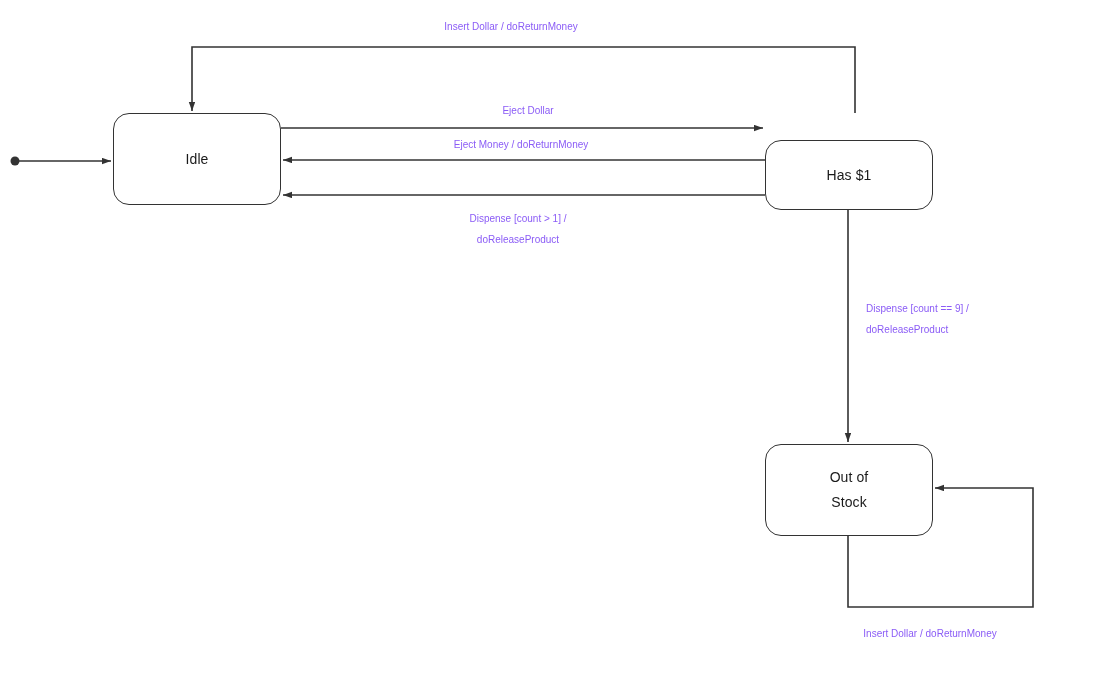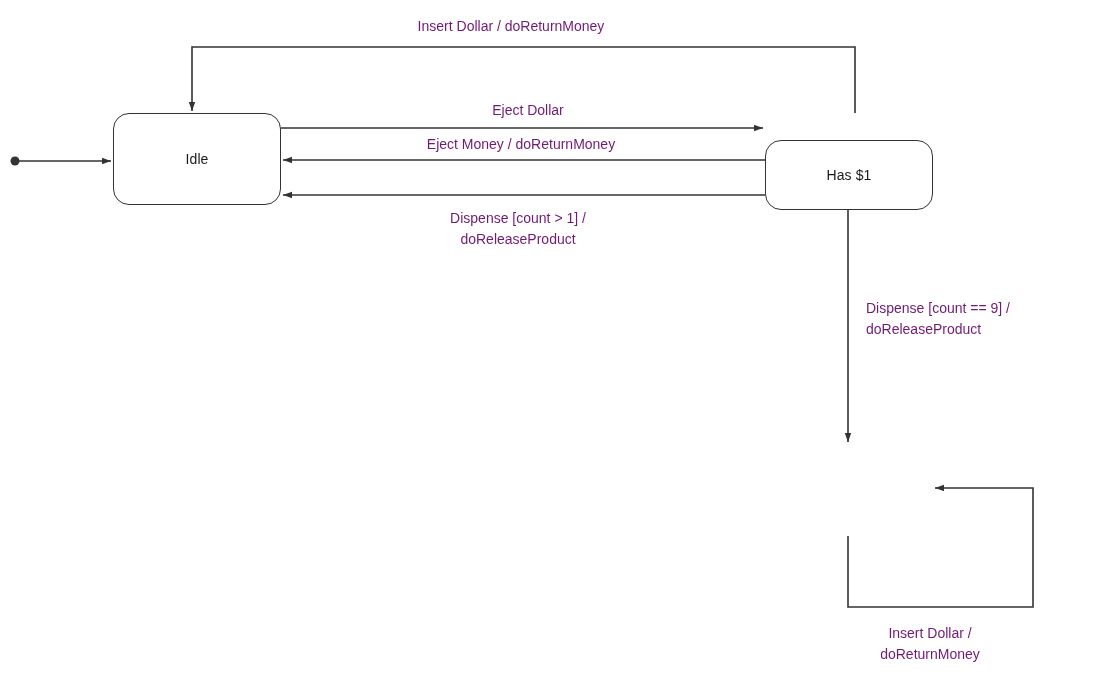--- a/index.html
+++ b/index.html
@@ -39,23 +39,23 @@
   }
   .state-label {
     font-size: 14px;
     line-height: 25px;
     color: #1a1a1a;
     white-space: pre-line;
     letter-spacing: 0.1px;
   }
   .edge-label {
     position: absolute;
-    font-size: 14px;
+    font-size: 10px;
     line-height: 21px;
-    color: #701a75;
+    color: #8b5cf6;
     white-space: pre-line;
     background: #ffffff;
     padding: 0 4px;
   }
   .edge-label.center {
     text-align: center;
     transform: translateX(-50%);
   }
   .edge-label.left {
     text-align: left;
@@ -90,20 +90,24 @@
   </svg>
 
   <div class="state-node" style="left:113px; top:113px; width:168px; height:92px;">
     <span class="state-label">Idle</span>
   </div>
 
   <div class="state-node" style="left:765px; top:128px; width:168px; height:70px;margin-top:12px;">
     <span class="state-label">Has $1</span>
   </div>
 
+  <div class="state-node" style="left:765px; top:444px; width:168px; height:92px;">
+    <span class="state-label">Out of
+Stock</span>
+  </div>
 
   <div class="edge-label center" style="left:511px; top:16px;">Insert Dollar / doReturnMoney</div>
 
   <div class="edge-label center" style="left:528px; top:100px;">Eject Dollar</div>
 
   <div class="edge-label center" style="left:521px; top:134px;text-align:right;">Eject Money / doReturnMoney</div>
 
   <div class="edge-label center" style="left:518px; top:208px;">Dispense [count &gt; 1] /
 doReleaseProduct</div>
 

